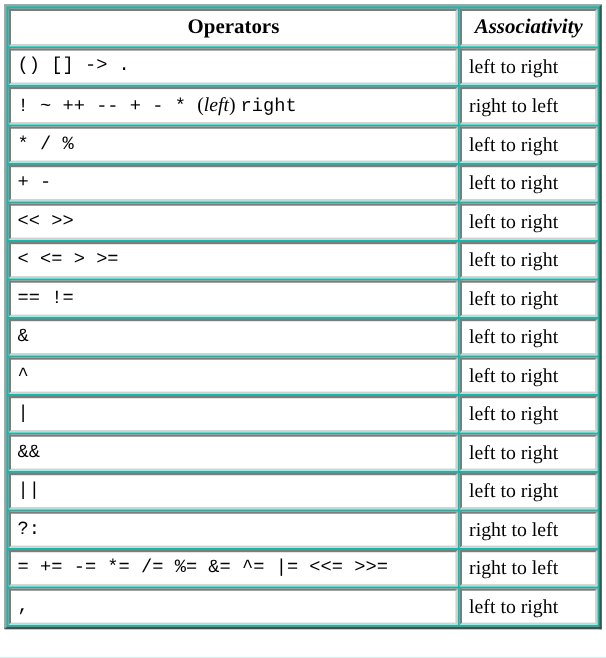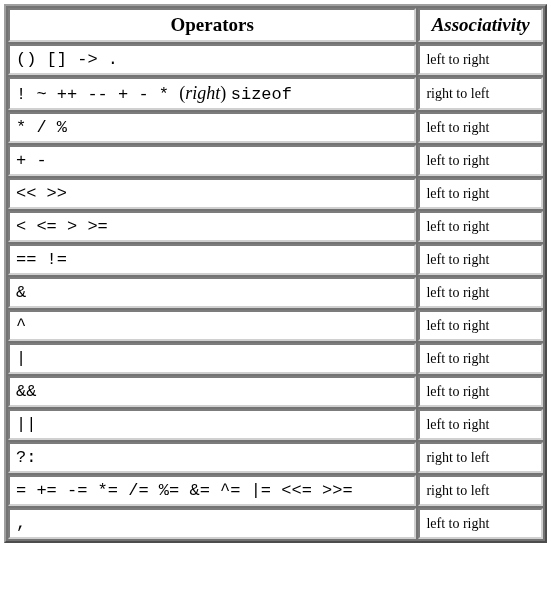--- a/index.html
+++ b/index.html
@@ -7,21 +7,21 @@
     padding: 4px;
     font-family: "Times New Roman", Times, serif;
     font-size: 18px;
     color: #000;
     background: #fff;
   }
   table.op-table {
     border-collapse: separate;
     border-spacing: 2px;
     border: 2px outset #a0a0a0;
-    background: #737373;
+    background: #14b8a6;
   }
   table.op-table th,
   table.op-table td {
     border: 2px inset #d0d0d0;
     padding: 4px 6px 4px 6px;
     vertical-align: middle;
     background: #fff;
   }
   table.op-table th {
     text-align: center;
@@ -36,21 +36,21 @@
     width: 110px;
     font-style: italic;
   }
   td.ops-cell {
     font-family: "Courier New", Courier, monospace;
     font-size: 17px;
     white-space: nowrap;
   }
   td.assoc-cell {
     font-family: "Times New Roman", Times, serif;
-    font-size: 14px;
+    font-size: 18px;
     white-space: nowrap;
   }
   .serif-italic {
     font-family: "Times New Roman", Times, serif;
     font-style: italic;
     font-size: 18px;
   }
   .serif {
     font-family: "Times New Roman", Times, serif;
     font-size: 18px;
@@ -68,21 +68,21 @@
       <th class="col-ops">Operators</th>
       <th class="col-assoc">Associativity</th>
     </tr>
   </thead>
   <tbody>
       <tr>
         <td class="ops-cell">()  []  -&gt;  .</td>
         <td class="assoc-cell">left to right</td>
       </tr>
       <tr>
-        <td class="ops-cell"><span class="mono">!  ~  ++  --  +  -  * </span><span class="serif">(</span><span class="serif-italic">right</span><span class="serif">) </span><span class="mono">sizeof</span></td>
+        <td class="ops-cell"><span class="mono">!  ~  ++  --  +  -  * </span><span class="serif">(</span><span class="serif-italic">left</span><span class="serif">) </span><span class="mono">right</span></td>
         <td class="assoc-cell">right to left</td>
       </tr>
       <tr>
         <td class="ops-cell">*  /  %</td>
         <td class="assoc-cell">left to right</td>
       </tr>
       <tr>
         <td class="ops-cell">+  -</td>
         <td class="assoc-cell">left to right</td>
       </tr>

